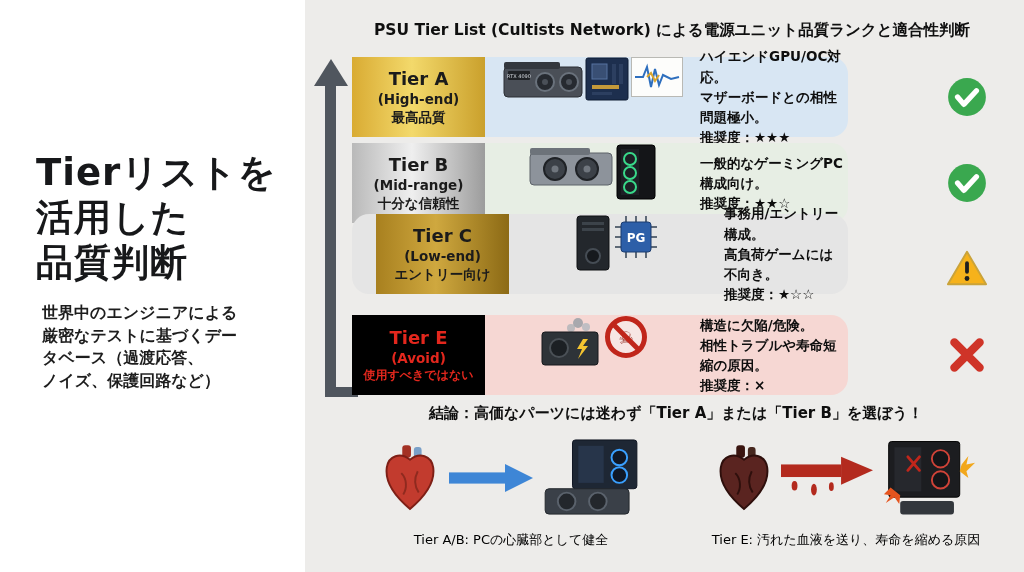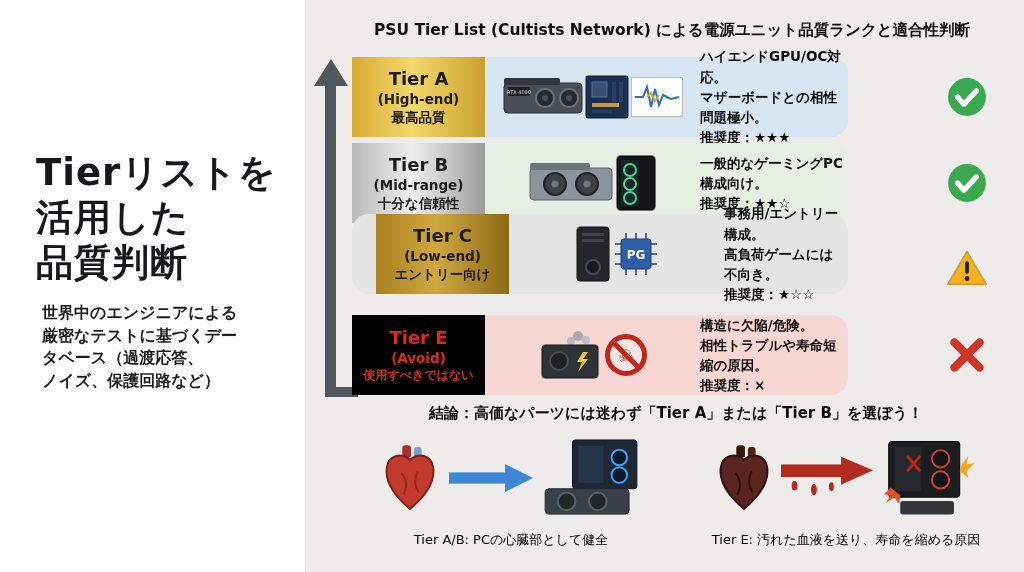--- a/index.html
+++ b/index.html
@@ -34,21 +34,21 @@
   .label-a { background:linear-gradient(90deg,#d9ab33,#f3d96b 45%,#caa02c); }
   .label-b { background:linear-gradient(90deg,#b9b9b9,#efefef 45%,#9c9c9c);text-align:right; }
   .label-c { background:linear-gradient(90deg,#a8801f,#cfa83f 45%,#8c6a15); }
   .label-e { background:#000000; }
   .tier-name { font-size:18px; font-weight:800; color:#1b1b1b; line-height:1.25; }
   .tier-grade { font-size:13.5px; font-weight:700; color:#1b1b1b; line-height:1.25; }
   .tier-quality { font-size:13.5px; font-weight:700; color:#1b1b1b; line-height:1.35; }
   .label-e .tier-name, .label-e .tier-grade, .label-e .tier-quality { color:#e3271d; }
   .label-e .tier-quality { font-size:12px; }
 
-  .tier-media { flex:0 0 215px; display:flex; align-items:center; justify-content:center; gap:2px; }
+  .tier-media { flex:0 0 215px; display:flex; justify-content:center; gap:2px; }
   .tier-desc { flex:1; display:flex; align-items:center; font-size:13.5px; font-weight:700;
                color:#0e0e0e; line-height:1.5; white-space:pre-line; padding-right:4px; }
 
   .status-icon { position:absolute; left:946px; width:42px; height:42px; }
   .st-a { top:76px; } .st-b { top:162px; } .st-c { top:248px; } .st-e { top:334px; }
 
   .conclusion { position:absolute; left:336px; top:404px; width:680px; text-align:center;
                 font-size:15px; font-weight:800; color:#0e0e0e; }
 
   .flow-left { position:absolute; left:360px; top:430px; width:302px; height:96px;

